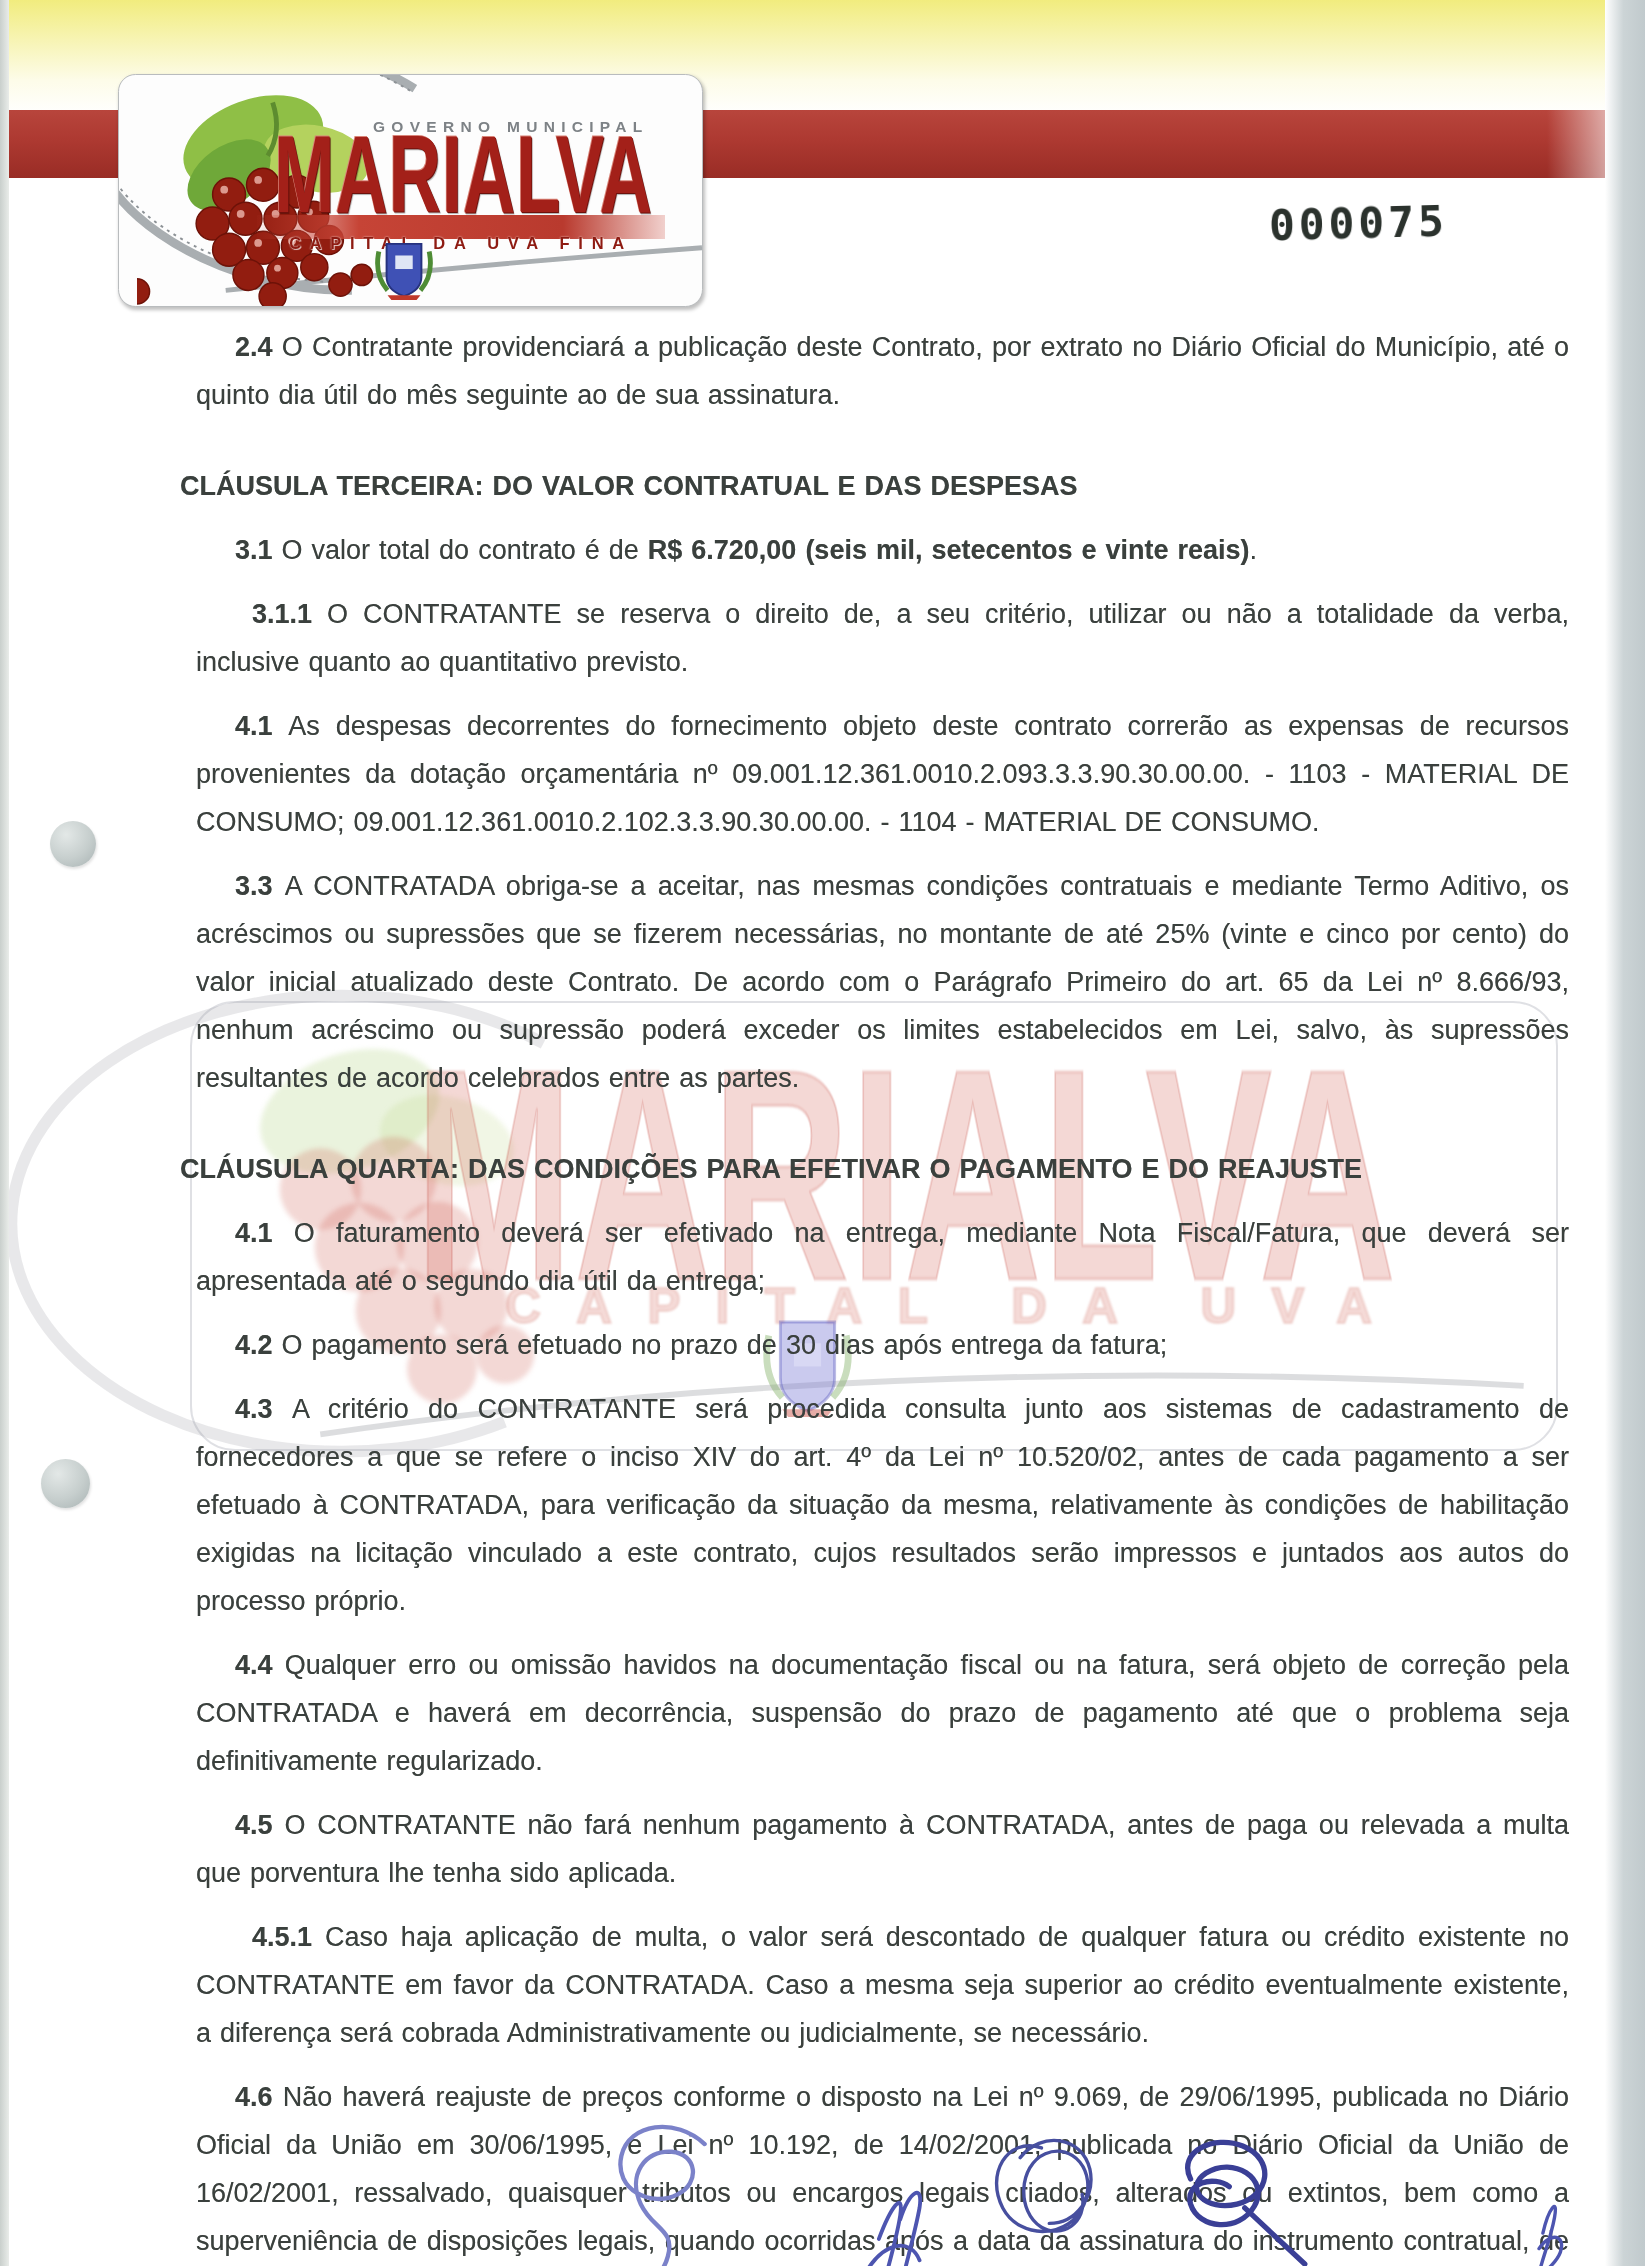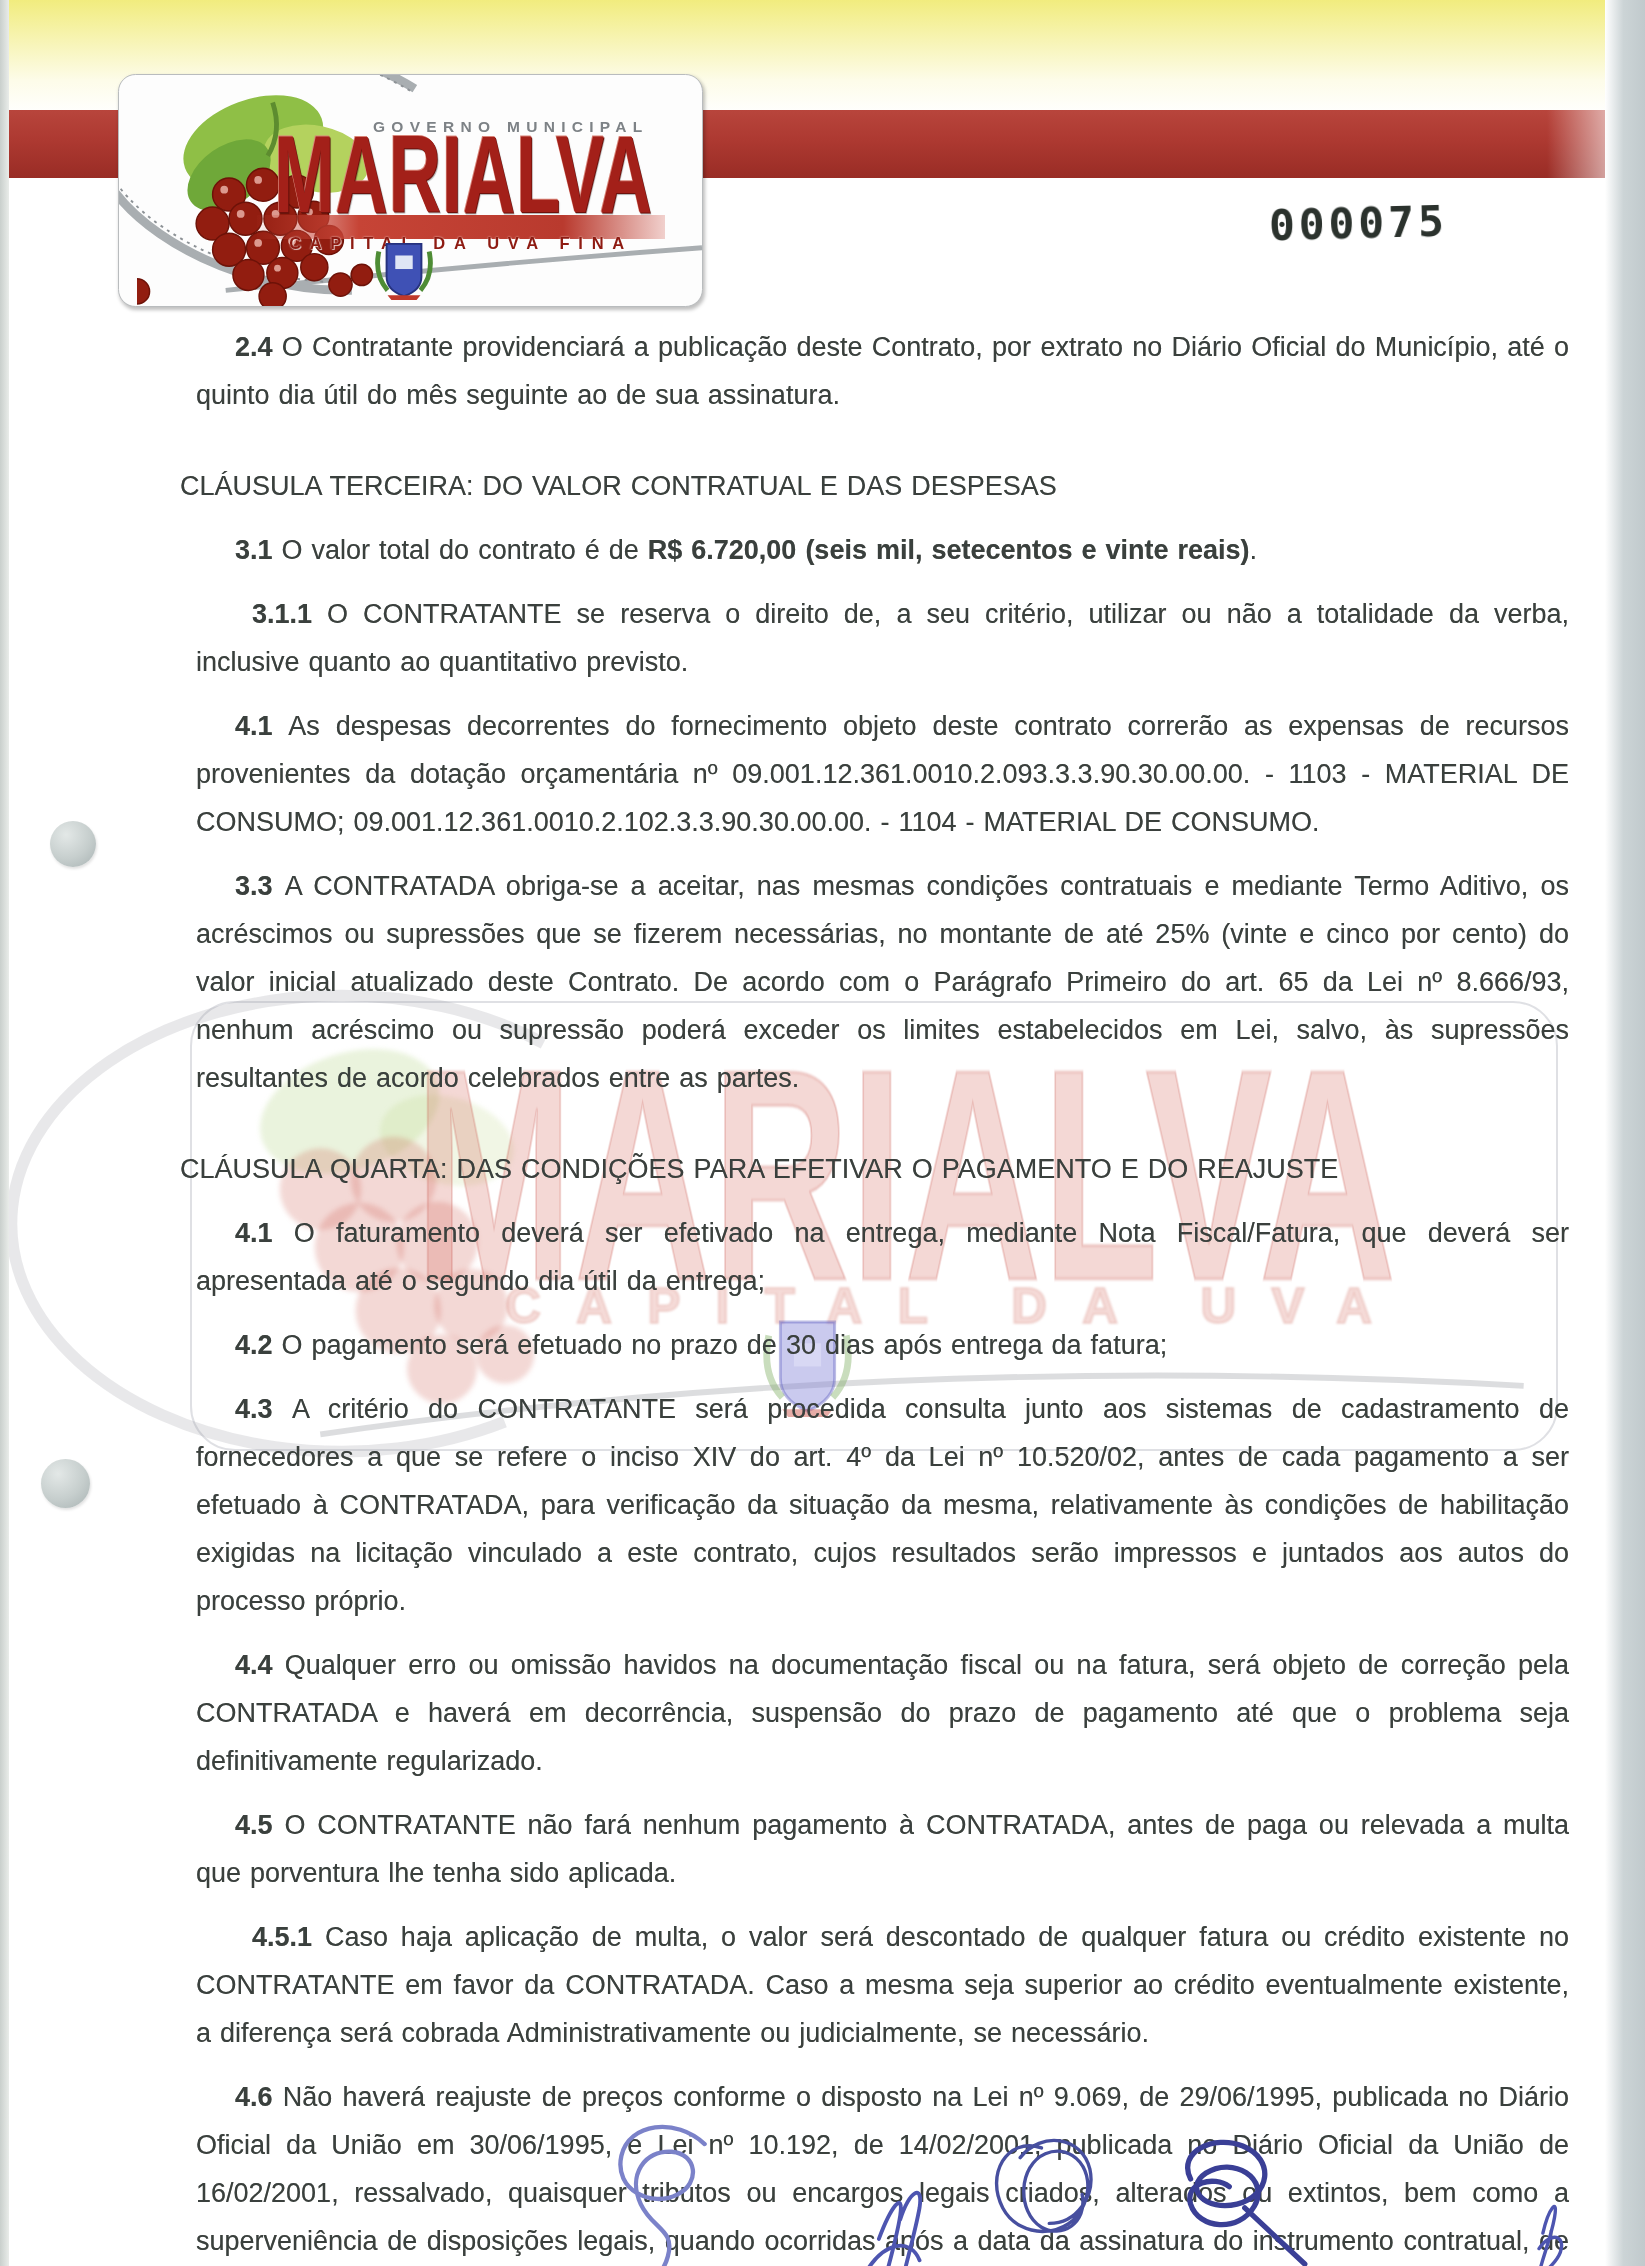--- a/index.html
+++ b/index.html
@@ -62,21 +62,21 @@
     box-shadow:1px 1.9px 2.9px rgba(0,0,0,.12);}
   .punch.p1{left:50px;top:821px;width:46px;height:46px;}
   .punch.p2{left:41px;top:1459px;width:49px;height:49px;}
   
   #doc-body{position:absolute;left:180px;top:307px;width:1405px;
     font-size:27px;line-height:48px;color:#3a403d;word-spacing:1.5px;
     text-shadow:0 0 0.6px rgba(58,64,61,.55);}
   .clause{margin:16px;text-align:justify;text-indent:39px;}
   .clause.deep{text-indent:56px;}
   .clause-heading{margin:43px 0 0 0;font-size:inherit;line-height:inherit;
-    font-weight:normal;text-indent:0;text-align:left;}
+    font-weight:bold;text-indent:0;text-align:left;}
   
   .signatures{position:absolute;left:558px;top:2115px;}
 </style>
 </head>
 <body>
 
 <div class="band-yellow"></div>
 <div class="band-red"></div>
 <div class="speck"></div>
 

